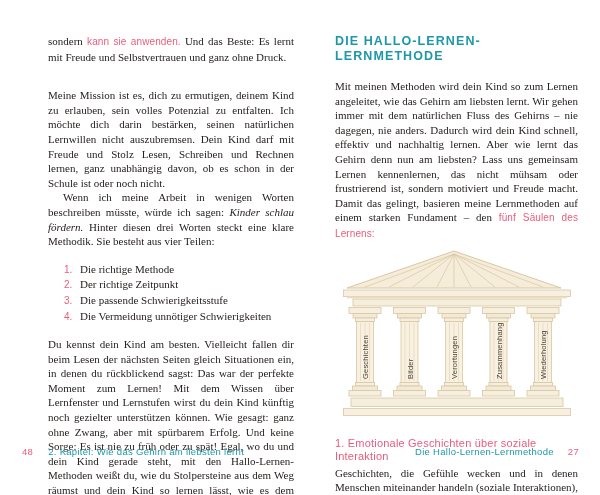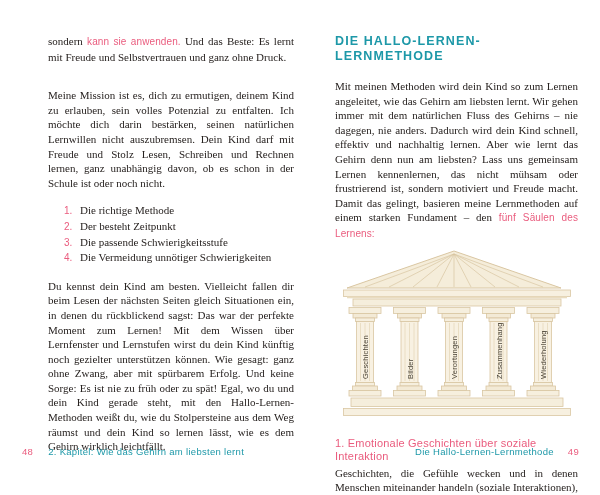--- a/index.html
+++ b/index.html
@@ -76,29 +76,30 @@
 </head>
 <body>
 
 <div class="spread">
 
   <div class="page page-left">
     <p class="body-text"><span>sondern </span><span class="pink-sans">kann sie anwenden.</span><span> Und das Beste: Es lernt mit Freude und Selbstvertrauen und ganz ohne Druck.</span></p>
 
     <p class="body-text gap-before">Meine Mission ist es, dich zu ermutigen, deinem Kind zu erlauben, sein volles Potenzial zu entfalten. Ich möchte dich darin bestärken, seinen natürlichen Lernwillen nicht auszubremsen. Dein Kind darf mit Freude und Stolz Lesen, Schreiben und Rechnen lernen, ganz unabhängig davon, ob es schon in der Schule ist oder noch nicht.</p>
 
+    <p class="body-text indent"><span>Wenn ich meine Arbeit in wenigen Worten beschreiben müsste, würde ich sagen: </span><span class="italic">Kinder schlau fördern.</span><span> Hinter diesen drei Worten steckt eine klare Methodik. Sie besteht aus vier Teilen:</span></p>
 
     <div class="numbered-list">
       <div class="list-row">
         <span class="list-num">1.</span>
         <span class="list-label">Die richtige Methode</span>
       </div>
       <div class="list-row">
         <span class="list-num">2.</span>
-        <span class="list-label">Der besteht Zeitpunkt</span>
+        <span class="list-label">Der richtige Zeitpunkt</span>
       </div>
       <div class="list-row">
         <span class="list-num">3.</span>
         <span class="list-label">Die passende Schwierigkeitsstufe</span>
       </div>
       <div class="list-row">
         <span class="list-num">4.</span>
         <span class="list-label">Die Vermeidung unnötiger Schwierigkeiten</span>
       </div>
     </div>
@@ -204,16 +205,16 @@
     </div>
 
     <p class="sub-heading">1. Emotionale Geschichten über soziale Interaktion</p>
     <p class="body-text">Geschichten, die Gefühle wecken und in denen Menschen miteinander handeln (soziale Interaktionen), sind ein</p>
   </div>
 
   <div class="footer footer-left">
     <span class="f-num">48</span><span class="f-label">2. Kapitel: Wie das Gehirn am liebsten lernt</span>
   </div>
   <div class="footer footer-right">
-    <span class="f-label">Die Hallo-Lernen-Lernmethode</span><span class="f-num">49</span>
+    <span class="f-label">Die Hallo-Lernen-Lernmethode</span><span class="f-num">27</span>
   </div>
 
 </div>
 
 </body></html>

